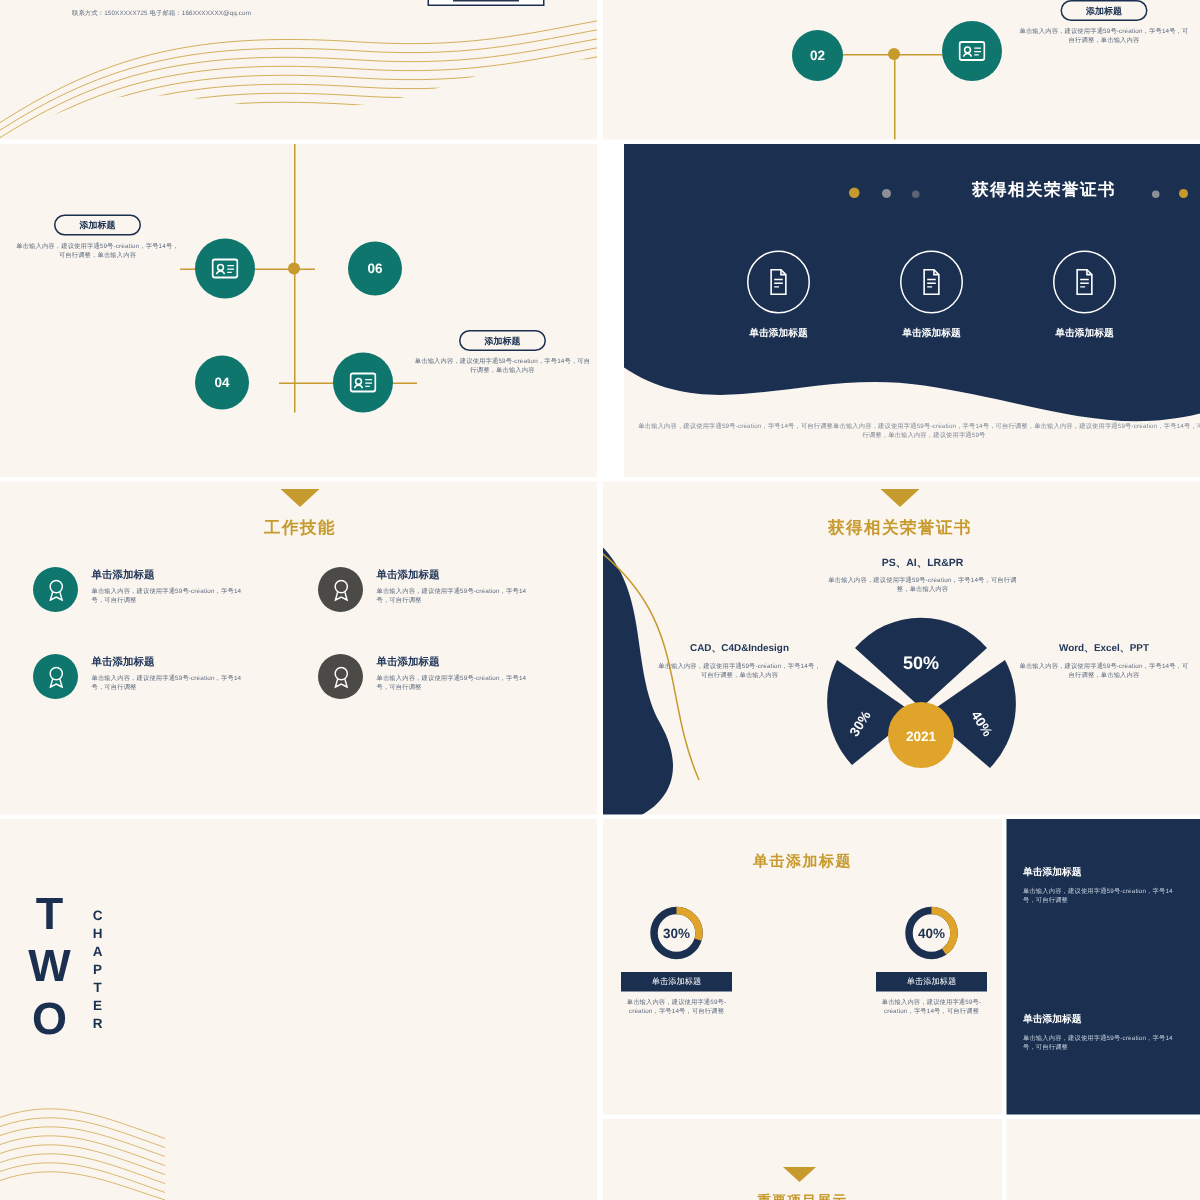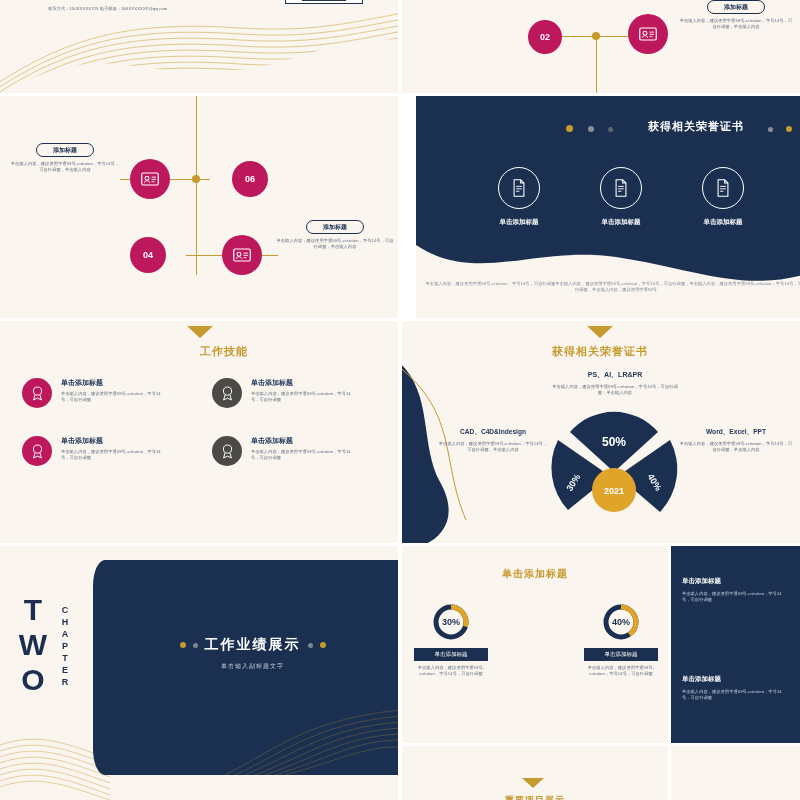--- a/index.html
+++ b/index.html
@@ -5,21 +5,21 @@
   * { box-sizing: border-box; margin: 0; padding: 0; }
   html, body {
     width: 800px; height: 800px;
     background: #ffffff;
     font-family: "Liberation Sans", "DejaVu Sans", sans-serif;
     overflow: hidden;
   }
   .page { position: relative; width: 800px; height: 800px; background:#fff; }
 
   
-  .navy { background: #be185d; }
+  .navy { background: #0f766e; }
 
   .slide { position: absolute; overflow: hidden; }
 
   
   .tiny {
     font-size: 4.2px; line-height: 1.45; color: #5d6b80; letter-spacing: 0.1px;
   }
   .tiny.w { color: #c8d2e0; }
   .lbl { font-size: 7px; color: #24395c; font-weight: bold; }
   .lbl.w { color:#fff; }
@@ -236,21 +236,21 @@
         </div>
         <div class="lbl w" style="margin-top:9px;font-size:6.5px;">单击添加标题</div>
       </div>
     </div>
 
     <div class="tiny" style="position:absolute;left:8px;top:186px;width:384px;text-align:center;color:#7d8696;">单击输入内容，建议使用字通59号-création，字号14号，可自行调整单击输入内容，建议使用字通59号-création，字号14号，可自行调整，单击输入内容，建议使用字通59号-création，字号14号，可自行调整，单击输入内容，建议使用字通59号</div>
   </div>
 
   <div class="slide" id="s-sk-left">
     <div class="tri-down" style="position:absolute;left:187px;top:6px;"></div>
-    <div class="sec-title" style="position:absolute;left:0;top:24px;width:400px;text-align:center;margin-left:24px;">工作技能</div>
+    <div class="sec-title" style="position:absolute;left:0;top:24px;width:400px;text-align:center;">工作技能</div>
 
     <div style="position:absolute;left:22px;top:58px;width:360px;display:grid;grid-template-columns:1fr 1fr;gap:28px 20px;">
       <div style="display:flex;gap:9px;">
         <div class="badge navy" style="min-width:30px;width:30px;height:30px;">
           <svg width="13" height="15" viewBox="0 0 16 18">
               <circle cx="8" cy="6" r="5" fill="none" stroke="#fff" stroke-width="1.2"></circle>
               <path d="M5 10.5 3.2 17l4.8-2.4L12.8 17 11 10.5" fill="none" stroke="#fff" stroke-width="1.2"></path>
             </svg>
         </div>
         <div>
@@ -347,45 +347,20 @@
         <path d="M0,206 C40,192 70,206 110,220"></path>
         <path d="M0,212 C40,198 70,212 110,226"></path>
         <path d="M0,218 C40,204 70,218 110,232"></path>
         <path d="M0,224 C40,210 70,224 110,238"></path>
         <path d="M0,230 C40,216 70,230 110,244"></path>
         <path d="M0,236 C40,222 70,236 110,250"></path>
         <path d="M0,242 C40,228 70,242 110,255"></path>
       </g>
     </svg>
 
-    <div class="chapblock">
-
-      <svg width="295" height="215" style="position:absolute;left:0;top:0;">
-        <g stroke="#c79a2e" stroke-width="0.5" fill="none" opacity="0.55">
-          <path d="M120,215 C170,190 200,160 295,150"></path>
-          <path d="M130,215 C180,192 210,164 295,156"></path>
-          <path d="M140,215 C190,194 220,168 295,162"></path>
-          <path d="M150,215 C200,196 230,172 295,168"></path>
-          <path d="M160,215 C210,198 240,176 295,174"></path>
-          <path d="M170,215 C220,200 250,180 295,180"></path>
-          <path d="M180,215 C230,202 258,186 295,187"></path>
-        </g>
-      </svg>
-
-      <div style="position:absolute;left:0;top:76px;width:295px;text-align:center;">
-        <div style="display:flex;align-items:center;justify-content:center;gap:7px;">
-          <span class="dot" style="position:relative;width:6px;height:6px;display:inline-block;"></span>
-          <span class="dot" style="position:relative;width:5px;height:5px;display:inline-block;background:#7e8695;"></span>
-          <span style="font-size:14px;font-weight:bold;color:#fff;letter-spacing:2px;">工作业绩展示</span>
-          <span class="dot" style="position:relative;width:5px;height:5px;display:inline-block;background:#7e8695;"></span>
-          <span class="dot" style="position:relative;width:6px;height:6px;display:inline-block;"></span>
-        </div>
-        <div style="margin-top:8px;font-size:6px;color:#c3cbd8;letter-spacing:1px;">单击输入副标题文字</div>
-      </div>
-    </div>
 
     <div class="vert" style="left:60px;top:60px;font-size:9px;font-weight:bold;">CHAPTER</div>
     <div class="vert" style="left:12px;top:48px;font-size:30px;font-weight:bold;line-height:1.35;">TWO</div>
   </div>
 
   <div class="slide" id="s-proj">
     <div class="sec-title" style="position:absolute;left:0;top:22px;width:270px;text-align:center;font-size:10px;">单击添加标题</div>
 
     <div style="position:absolute;left:14px;top:58px;width:244px;display:flex;justify-content:space-between;">
 

